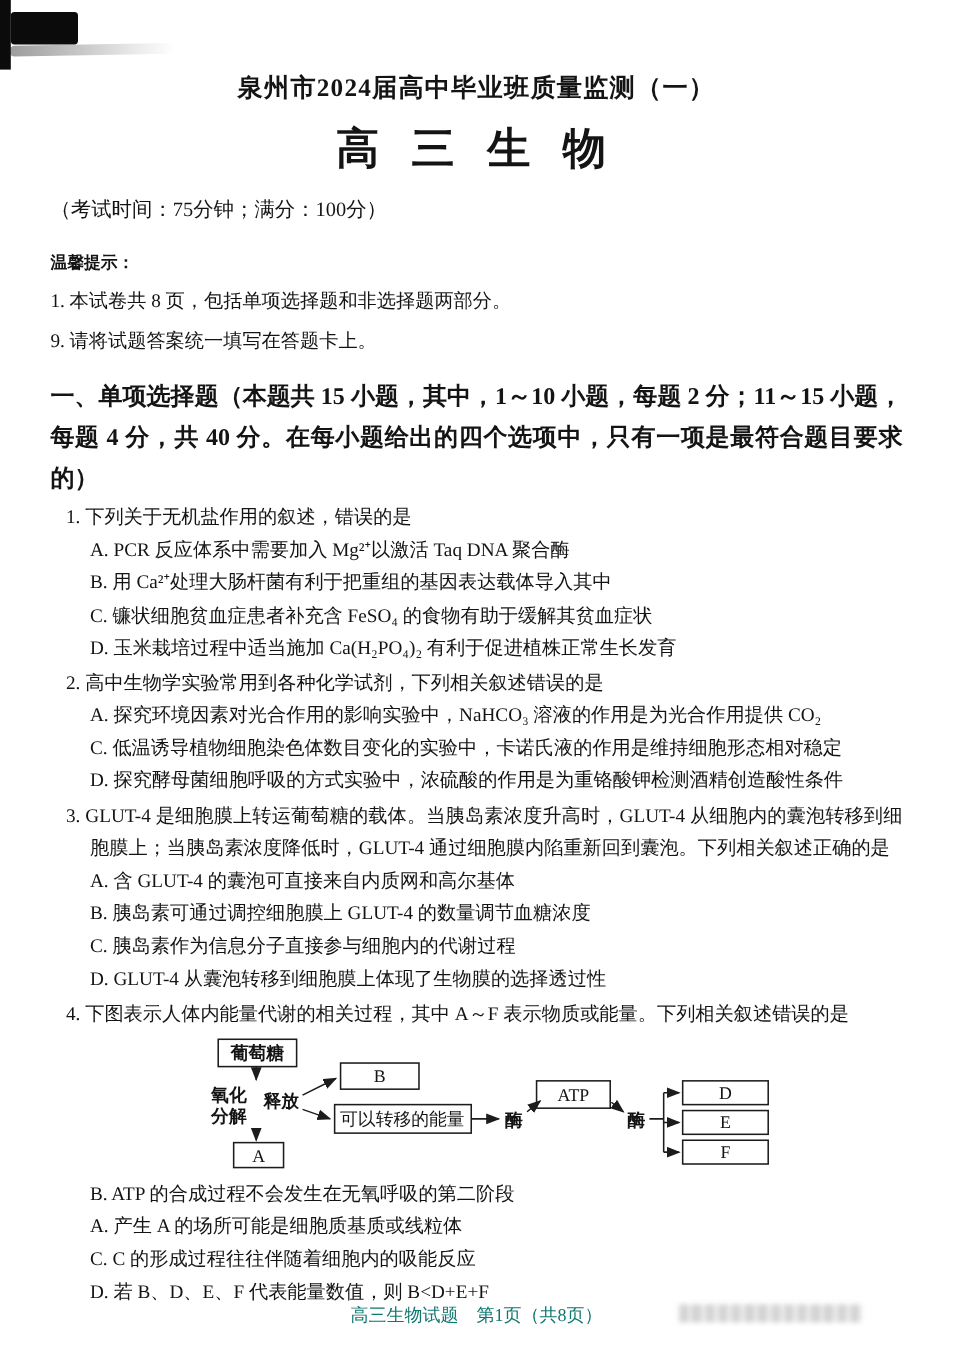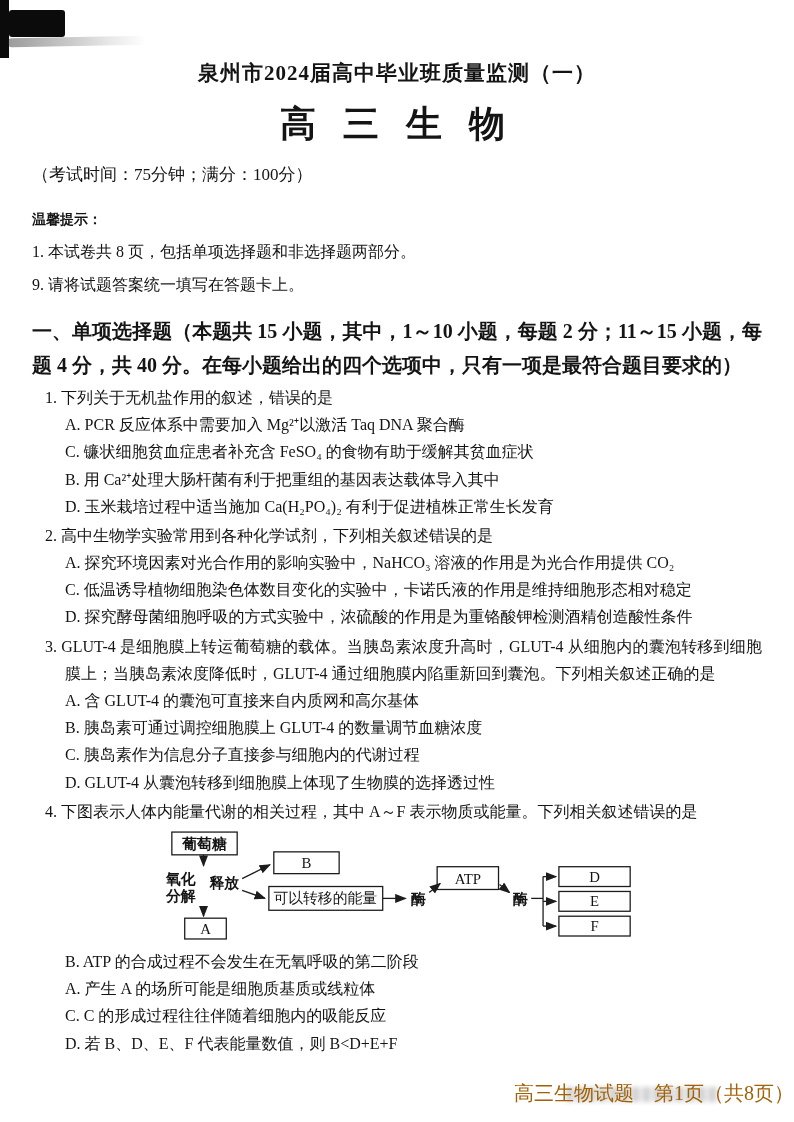--- a/index.html
+++ b/index.html
@@ -7,21 +7,21 @@
     position: relative;
     width: 794px;
     height: 1122px;
     background: #ffffff;
     overflow: hidden;
     font-family: "Liberation Serif", serif;
     color: #141414;
     font-size: 16px;
     line-height: 1.7;
   }
-  .content { padding: 0 32px; margin-top: 24px; }
+  .content { padding: 0 42px; margin-top: 24px; }
 
   
   .artifact-bar {
     position: absolute; top: 10px; left: 9px;
     width: 56px; height: 27px; background: #0b0b0b; border-radius: 3px;
   }
   .artifact-edge {
     position: absolute; top: 0; left: 0;
     width: 9px; height: 58px; background: #0b0b0b;
   }
@@ -78,23 +78,23 @@
   .diagram-wrap svg { display: block; }
   .dg-box { fill: none; stroke: #1c1c1c; stroke-width: 1.3; }
   .dg-line { stroke: #1c1c1c; stroke-width: 1.3; fill: none; }
   .dg-text { font-family: "Liberation Serif", serif; font-size: 15px; fill: #141414; }
   .dg-text-bold { font-family: "Liberation Serif", serif; font-size: 15px; font-weight: bold; fill: #141414; }
 
   .page-footer {
     position: absolute;
     bottom: 12px; left: 0;
     width: 100%;
-    text-align: right;
-    font-size: 20px;
-    color: #a16207;
+    text-align: center;
+    font-size: 15px;
+    color: #0f766e;
   }
   .watermark {
     position: absolute;
     right: 76px; bottom: 20px;
     width: 152px; height: 15px;
     background: repeating-linear-gradient(90deg, #c4c4c4 0 7px, #e6e6e6 7px 11px);
     filter: blur(2px);
     opacity: .75;
   }
 </style>
@@ -118,22 +118,22 @@
       <div class="notice-item">1. 本试卷共 8 页，包括单项选择题和非选择题两部分。</div>
       <div class="notice-item">9. 请将试题答案统一填写在答题卡上。</div>
     </div>
 
     <div class="section-heading">一、单项选择题（本题共 15 小题，其中，1～10 小题，每题 2 分；11～15 小题，每题 4 分，共 40 分。在每小题给出的四个选项中，只有一项是最符合题目要求的）</div>
 
     <div class="question">
       <div class="q-stem">1. 下列关于无机盐作用的叙述，错误的是</div>
       <div class="q-options">
         <div class="q-option">A. PCR 反应体系中需要加入 Mg²⁺以激活 Taq DNA 聚合酶</div>
+        <div class="q-option">B. 用 Ca²⁺处理大肠杆菌有利于把重组的基因表达载体导入其中</div>
         <div class="q-option">C. 镰状细胞贫血症患者补充含 FeSO₄ 的食物有助于缓解其贫血症状</div>
-        <div class="q-option">B. 用 Ca²⁺处理大肠杆菌有利于把重组的基因表达载体导入其中</div>
         <div class="q-option">D. 玉米栽培过程中适当施加 Ca(H₂PO₄)₂ 有利于促进植株正常生长发育</div>
       </div>
     </div>
 
     <div class="question">
       <div class="q-stem">2. 高中生物学实验常用到各种化学试剂，下列相关叙述错误的是</div>
       <div class="q-options">
         <div class="q-option">A. 探究环境因素对光合作用的影响实验中，NaHCO₃ 溶液的作用是为光合作用提供 CO₂</div>
         <div class="q-option">C. 低温诱导植物细胞染色体数目变化的实验中，卡诺氏液的作用是维持细胞形态相对稳定</div>
         <div class="q-option">D. 探究酵母菌细胞呼吸的方式实验中，浓硫酸的作用是为重铬酸钾检测酒精创造酸性条件</div>

